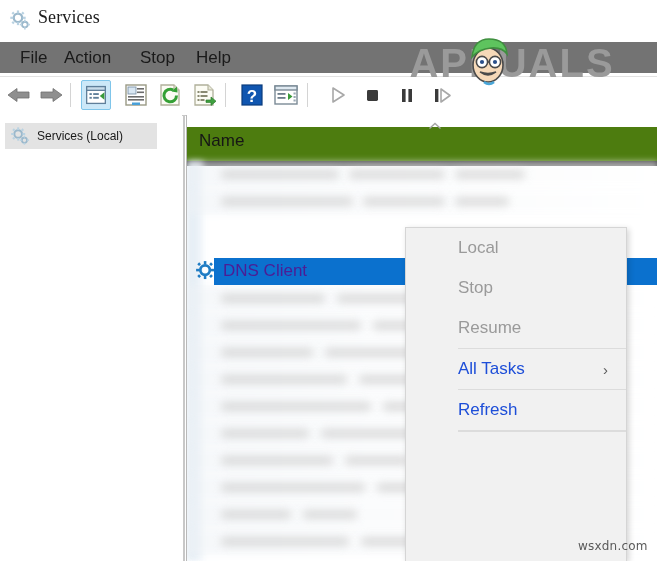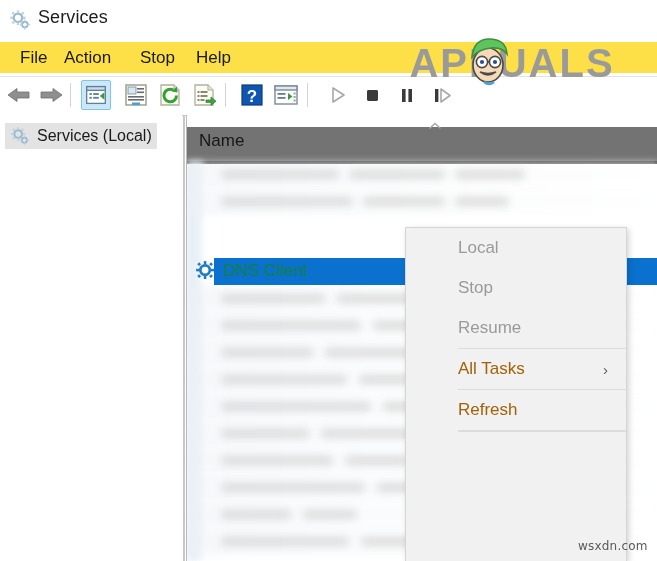--- a/index.html
+++ b/index.html
@@ -5,76 +5,76 @@
   html,body{margin:0;padding:0;}
   body{
     width:657px;height:561px;overflow:hidden;
     background:#ffffff;
     font-family:"Liberation Sans", sans-serif;
     -webkit-font-smoothing:antialiased;
   }
   .app{position:relative;width:657px;height:561px;background:#fff;overflow:hidden;}
 
   
-  .titlebar{position:absolute;left:0;top:0;width:657px;height:40px;background:#fff;}
+  .titlebar{position:absolute;left:0;top:0;width:657px;height:40px;background:#fff;font-family:Liberation Serif, serif;}
   .title-icon{position:absolute;left:9px;top:9px;width:22px;height:22px;}
   .title-text{position:absolute;left:38px;top:7px;font-size:18px;color:#1d1d1d;letter-spacing:.1px;}
 
   
-  .menubar{position:absolute;left:0;top:42px;width:657px;height:31px;background:#fde047;}
+  .menubar{position:absolute;left:0;top:42px;width:657px;height:31px;background:#737373;}
   .menubar .mi{position:absolute;top:4px;font-size:17px;color:#1a1a1a;padding:2px 4px;cursor:default;}
   .mi-file{left:16px;}
   .mi-action{left:60px;}
   .mi-view{left:136px;}
   .mi-help{left:192px;}
 
   
   .toolbar{position:absolute;left:0;top:76px;width:657px;height:38px;background:#fff;
            border-top:1px solid #e2e2e2;border-bottom:1px solid #c9c9c9;}
   .tb-btn{position:absolute;top:3px;width:30px;height:30px;}
   .tb-sep{position:absolute;top:6px;width:1px;height:24px;background:#d4d4d4;}
   .tb-btn.sel{background:#cce8f8;border:1px solid #7fc5ea;box-sizing:border-box;border-radius:2px;}
 
   
   .tree-pane{position:absolute;left:0;top:115px;width:182px;height:446px;background:#fff;}
   .tree-node{position:absolute;left:5px;top:8px;width:152px;height:26px;background:#e3e3e3;
              display:flex;align-items:center;gap:7px;padding-left:5px;box-sizing:border-box;}
-  .tree-node .lbl{font-size:16px;color:#1a1a1a;white-space:nowrap;}
+  .tree-node .lbl{font-size:12px;color:#1a1a1a;white-space:nowrap;}
   .v-split{position:absolute;left:183px;top:115px;width:2px;height:446px;background:#c8c8c8;}
 
   .list-pane{position:absolute;left:186px;top:115px;width:471px;height:446px;background:#fff;
              border-left:1px solid #b9b9b9;box-sizing:border-box;overflow:hidden;}
-  .col-header{position:absolute;left:0;top:12px;width:471px;height:34px;background:#737373;
-              border-bottom:3px solid #404040;}
+  .col-header{position:absolute;left:0;top:12px;width:471px;height:34px;background:#4d7c0f;
+              border-bottom:5px solid #404040;}
   .col-header .name{position:absolute;left:12px;top:4px;font-size:17px;color:#161616;}
   .sort-chevron{position:absolute;left:240px;top:-6px;width:16px;height:10px;}
 
   
   .rows{position:absolute;left:0;top:46px;width:471px;height:400px;}
   .row{position:absolute;left:0;width:471px;height:27px;}
   .blurtext{position:absolute;height:9px;border-radius:4px;background:#d3d3d3;
             filter:blur(4.2px);opacity:.78;}
   .rowband{position:absolute;left:0;width:471px;height:27px;
            background:linear-gradient(90deg,#eef2f6 0%,#f7f9fb 40%,#ffffff 100%);
            filter:blur(3px);opacity:.55;}
   .leftstripe{position:absolute;left:0;top:0;width:16px;height:400px;
               background:linear-gradient(90deg,#dbe7f1,#eef4f9);filter:blur(3px);opacity:.85;}
 
   
   .sel-row{position:absolute;left:0;top:97px;width:471px;height:27px;}
   .sel-icon{position:absolute;left:8px;top:2px;width:22px;height:22px;}
   .sel-fill{position:absolute;left:27px;top:0;width:444px;height:27px;background:#0b71ce;}
-  .sel-label{position:absolute;left:36px;top:3px;font-size:17px;color:#15803d;white-space:nowrap;}
+  .sel-label{position:absolute;left:36px;top:3px;font-size:17px;color:#4c1d95;white-space:nowrap;}
 
   
   .ctx{position:absolute;left:405px;top:227px;width:222px;height:334px;
        background:#f1f1f1;border:1px solid #d5d5d5;border-bottom:none;box-sizing:border-box;
        box-shadow:2px 2px 6px rgba(0,0,0,.17);}
   .ctx-item{position:relative;height:40px;display:flex;align-items:center;}
-  .ctx-item .txt{position:absolute;left:52px;font-size:17px;color:#a16207;white-space:nowrap;}
+  .ctx-item .txt{position:absolute;left:52px;font-size:17px;color:#1d4ed8;white-space:nowrap;}
   .ctx-item.disabled .txt{color:#9a9a9a;}
   .ctx-item.hl{background:#8fc9f2;}
   .ctx-item.hl .txt{color:#0c0c0c;font-weight:bold;}
   .ctx-sep{height:1px;margin-left:52px;background:#dcdcdc;}
   .ctx-arrow{position:absolute;right:18px;font-size:15px;color:#5a5a5a;line-height:1;}
 
   
   .appuals{position:absolute;left:372px;top:33px;width:282px;height:54px;pointer-events:none;}
   .wsxdn{position:absolute;left:578px;top:539px;font-size:12px;color:#5a5a5a;
          font-family:"DejaVu Sans", sans-serif;letter-spacing:.2px;}

